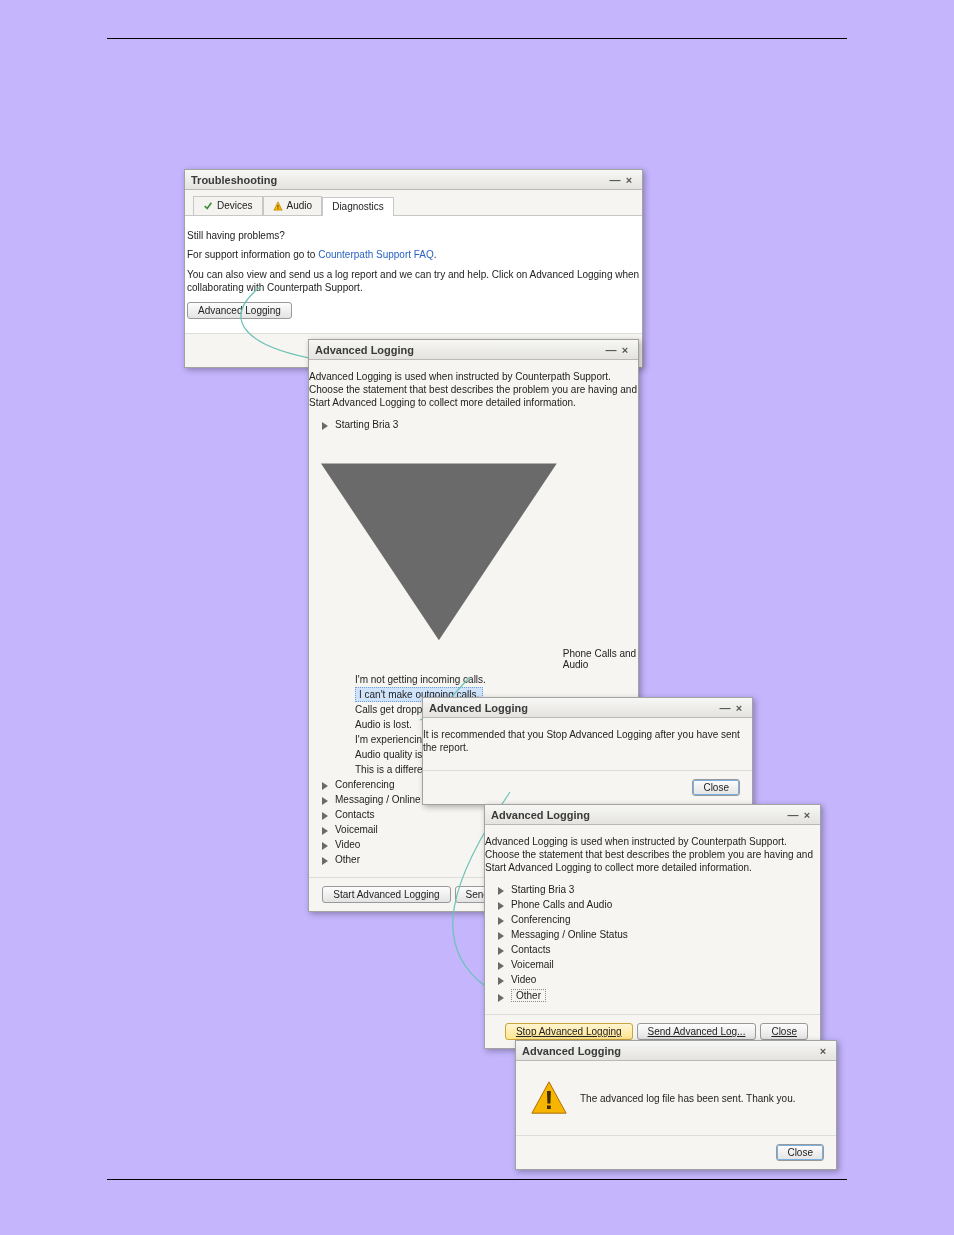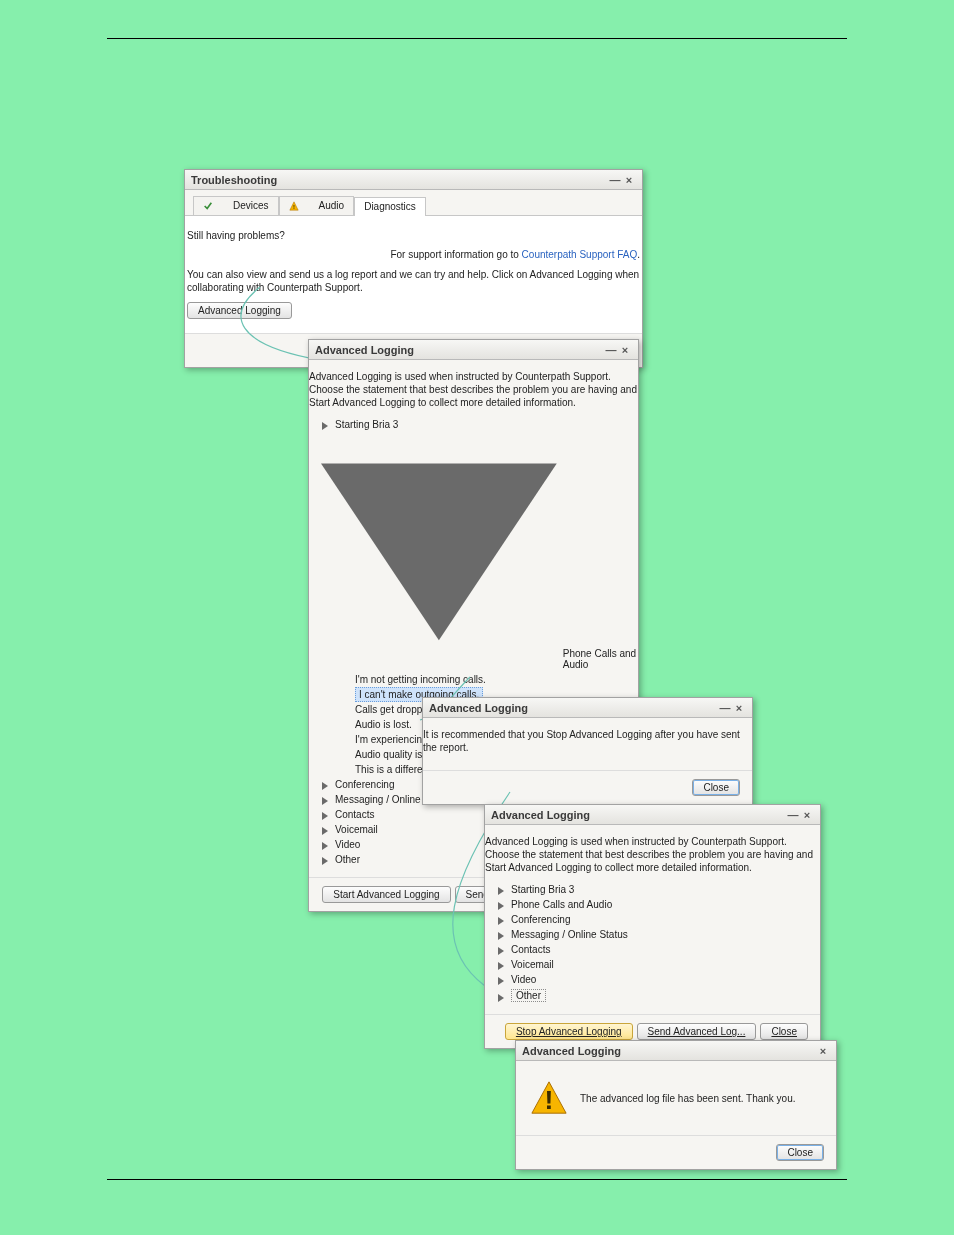--- a/index.html
+++ b/index.html
@@ -1,17 +1,17 @@
 <!DOCTYPE html>
 <html><head>
 <meta charset="utf-8">
 <style>
   * { box-sizing: border-box; margin: 0; padding: 0; }
   html, body { width: 954px; background: #fff; font-family: Tahoma, Arial, sans-serif; color: #000; }
-  .page { width: 954px; min-height: 1235px; position: relative; background: #86efac; }
+  .page { width: 954px; min-height: 1235px; position: relative; background: #c4b5fd; }
   .top-rule { position: absolute; left: 107px; right: 107px; top: 38px; height: 1px; background: #000; }
   .bot-rule { position: absolute; left: 107px; right: 107px; bottom: 55px; height: 1px; background: #000; }
 
   .window {
     position: absolute;
     background: #f6f5f2;
     border: 1px solid #a2a2a2;
     box-shadow: 2px 2px 6px rgba(0,0,0,0.3);
     font-size: 10px;
     color: #222;
@@ -46,21 +46,21 @@
   
   .tabrow { display: flex; gap: 0; padding: 6px 8px 0 8px; border-bottom: 1px solid #c7c7c7; }
   .tab {
     font-size: 10px;
     padding: 3px 9px 4px 9px;
     border: 1px solid #c7c7c7;
     border-bottom: none;
     background: #f4f3f0;
     position: relative;
     cursor: pointer;
-    display: flex; align-items: center; gap: 20px;
+    display: flex; align-items: center; gap: 4px;
   }
   .tab.sel { background: #fff; z-index: 2; top: 1px; }
   .tick { width: 10px; height: 10px; }
   .warn { width: 10px; height: 10px; }
 
   .bottombar { padding: 8px 12px; text-align: right; border-top: 1px solid #ddd; }
 
   .treeitem { display: flex; align-items: flex-end; gap: 6px; padding: 2px 0; cursor: pointer; }
   .treeitem .arrow { width: 8px; height: 8px; }
   .sub { margin-left: 34px; padding: 2px 0; cursor: pointer; }
@@ -110,21 +110,21 @@
           </svg>
         <span>Audio</span>
       </div>
       <div class="tab sel">
         <span>Diagnostics</span>
       </div>
     </div>
     <div class="wbody" style="background:#fff;">
       <div class="panel" style="border:none; padding:4px 2px;">
         <div style="font-size:10px; margin-bottom:8px;">Still having problems?</div>
-        <div style="font-size:10px; margin-bottom:8px;text-align:right;">
+        <div style="font-size:10px; margin-bottom:8px;">
           <span>For support information go to </span><span class="link">Counterpath Support FAQ</span><span>.</span>
         </div>
         <div style="font-size:10px; margin-bottom:8px; line-height:1.3;">You can also view and send us a log report and we can try and help. Click on Advanced Logging when collaborating with Counterpath Support.</div>
         <span class="dlgbtn">Advanced Logging</span>
       </div>
     </div>
     <div class="bottombar">
       <span class="dlgbtn" style="padding:2px 18px;">Done</span>
     </div>
   </div>

